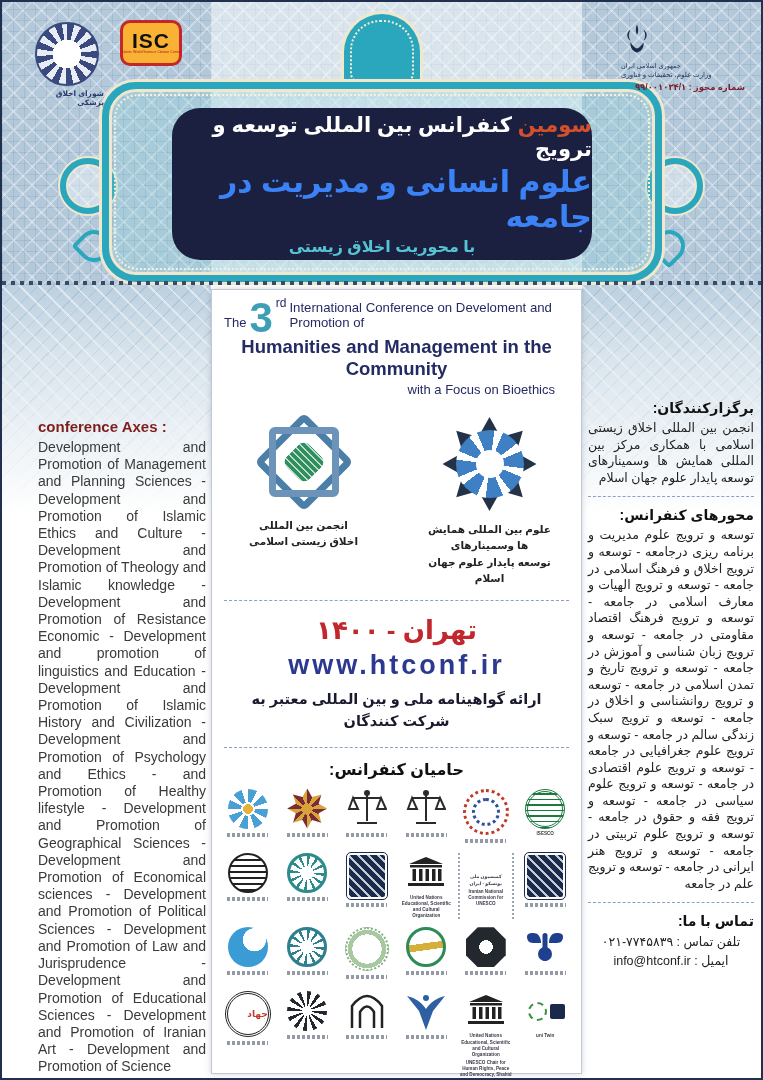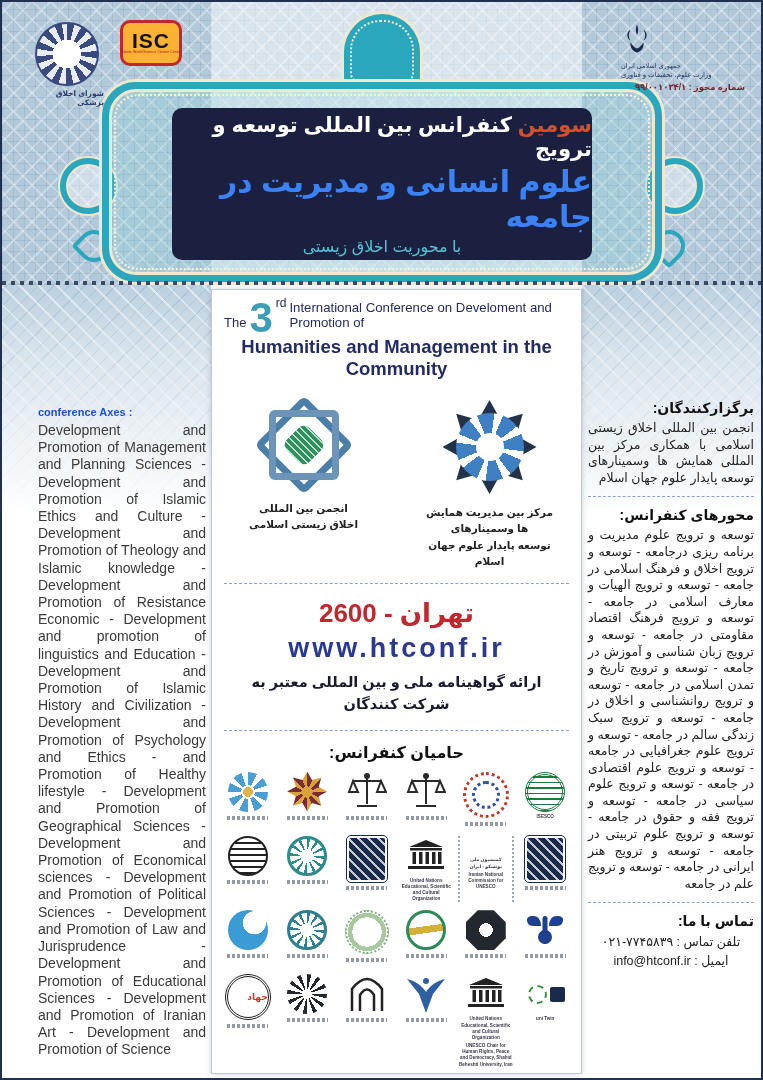--- a/index.html
+++ b/index.html
@@ -15,25 +15,25 @@
   
   .orn-frame{position:absolute;left:100px;top:80px;width:560px;height:200px;border:7px solid #2aa7bd;border-radius:34px;box-shadow:0 0 0 3px #efe8cf, inset 0 0 0 3px #efe8cf;background:rgba(127,208,216,.22);box-sizing:border-box;z-index:2}
   .orn-frame::before{content:"";position:absolute;inset:5px;border:2px dotted #f6f0da;border-radius:24px}
   .orn-dome{position:absolute;left:342px;top:12px;width:76px;height:74px;background:#2aa7bd;border-radius:38px 38px 10px 10px;box-shadow:0 0 0 3px #efe8cf;z-index:1}
   .orn-dome::before{content:"";position:absolute;inset:6px;border:2px dotted #f6f0da;border-radius:30px 30px 8px 8px}
   .orn-ring{position:absolute;width:44px;height:44px;border:6px solid #2aa7bd;border-radius:50%;box-shadow:0 0 0 2px #efe8cf, inset 0 0 0 2px #efe8cf;background:rgba(255,255,255,.4);z-index:1}
   .orn-ring.l{left:58px;top:156px}.orn-ring.r{right:58px;top:156px}
   .orn-swirl{position:absolute;width:24px;height:24px;border:4px solid #2aa7bd;border-radius:50% 50% 50% 4px;z-index:1}
   .orn-swirl.l2{left:76px;top:228px;transform:rotate(45deg)}.orn-swirl.r2{right:76px;top:228px;transform:rotate(-45deg)}
   
-  .title-box{position:absolute;left:170px;top:106px;width:420px;height:152px;background:#1b2040;border-radius:10px;display:flex;flex-direction:column;justify-content:center;align-items:center;gap:3px;z-index:3;direction:rtl}
+  .title-box{position:absolute;left:170px;top:106px;width:420px;height:152px;background:#1b2040;border-radius:28px;display:flex;flex-direction:column;justify-content:center;align-items:center;gap:3px;z-index:3;direction:rtl}
   .tb1{font-size:21px;font-weight:bold;color:#fff}
   .tb1 .hl{color:#d4502b}
   .tb2{font-size:30px;font-weight:bold;color:#3b82f6}
-  .tb3{font-size:16px;font-weight:normal;color:#56c3d3}
+  .tb3{font-size:16px;font-weight:bold;color:#56c3d3}
   
   .univ{position:absolute;left:28px;top:20px;width:74px;text-align:right;z-index:4}
   .univ-circle{width:60px;height:60px;margin:0 auto;border-radius:50%;border:2px solid #3a4a7e;background:
     radial-gradient(circle,#fff 0 34%,transparent 34%),
     repeating-conic-gradient(#3a4a7e 0 14deg,#e8edf5 14deg 28deg)}
   .univ-cap{font-size:7.5px;font-weight:bold;color:#2c3a6b;margin-top:3px}
   .isc{position:absolute;left:118px;top:18px;width:62px;height:46px;background:#f9b234;border:3px solid #c3272b;border-radius:10px;display:flex;flex-direction:column;align-items:center;justify-content:center;z-index:4;box-sizing:border-box}
   .isc-label{font-size:21px;font-weight:800;color:#101010;line-height:.85;letter-spacing:1px}
   .isc-sub{font-size:3.6px;color:#b01c1f;white-space:nowrap;margin-top:1px}
   .gov{position:absolute;right:16px;top:18px;width:124px;z-index:4}
@@ -43,21 +43,21 @@
   .gov-lic{font-size:8.5px;font-weight:bold;color:#7a1f2b;margin-top:3px;direction:rtl}
   
   .side-bg{position:absolute;top:283px;bottom:0;background:linear-gradient(180deg,#bcd0df 0,#d9e4ec 70px,rgba(217,228,236,0) 230px);z-index:0}
   .side-bg.l{left:0;width:209px}.side-bg.r{left:580px;right:0}
   .side-bg::before{content:"";position:absolute;inset:0;background:
     repeating-linear-gradient(45deg,rgba(255,255,255,.5) 0 2px,transparent 2px 13px),
     repeating-linear-gradient(-45deg,rgba(110,150,180,.25) 0 1px,transparent 1px 11px);
     -webkit-mask-image:linear-gradient(#000,transparent 230px);mask-image:linear-gradient(#000,transparent 230px)}
   
   .col-left{position:absolute;left:36px;top:404px;width:168px;z-index:2;color:#333}
-  .col-left h3{margin:0 0 4px;font-size:11px;color:#1d4ed8}
+  .col-left h3{margin:12px 0 4px;font-size:15px;color:#7f1d1d}
   .col-left p{margin:0;font-size:14px;line-height:17.2px;text-align:justify;color:#3a3a3a}
   
   .col-right{position:absolute;left:586px;width:166px;top:398px;z-index:2;direction:rtl;color:#222}
   .col-right h3{margin:0 0 4px;font-size:14px;color:#111}
   .col-right p{margin:0;font-size:12.5px;line-height:16.6px;text-align:justify}
   .col-right .rdiv{border-top:1px dashed #8aa0c8;margin:10px 0}
   .contact p{text-align:center;line-height:19px}
   
   .panel{position:absolute;left:209px;top:287px;width:371px;height:785px;background:#fff;border:1px solid #c3c9d2;box-shadow:0 0 6px rgba(60,80,110,.25);box-sizing:border-box;z-index:2}
   .t-en{padding:10px 12px 0;color:#242b63}
@@ -166,20 +166,21 @@
 
   <div class="panel">
     <div class="t-en">
       <div class="t-row1">
         <span class="the">The</span>
         <span class="num">3</span>
         <span class="ord">rd</span>
         <span class="tail">International Conference on Develoment and Promotion of</span>
       </div>
       <div class="t-main">Humanities and Management in the Community</div>
+      <div class="t-sub">with a Focus on Bioethics</div>
     </div>
 
     <div class="org-row">
       <div class="org">
         <div class="ol1">
           <div class="sq1"></div>
             <div class="sq2"></div>
             <div class="core"></div>
         </div>
         <div class="org-cap">
@@ -187,28 +188,28 @@
           <span>اخلاق زیستی اسلامی</span>
         </div>
       </div>
       <div class="org">
         <div class="ol2">
           <div class="star"></div>
             <div class="petals"></div>
             <div class="core"></div>
         </div>
         <div class="org-cap">
-          <span>مرکز بین مدیریت همایش ها وسمینارهای</span><br>
+          <span>علوم بین المللی همایش ها وسمینارهای</span><br>
           <span>توسعه پایدار علوم جهان اسلام</span>
         </div>
       </div>
     </div>
 
     <div class="divider"></div>
-    <div class="venue">تهران - 2600</div>
+    <div class="venue">تهران - ۱۴۰۰</div>
     <div class="website">www.htconf.ir</div>
     <div class="cert">
       <span>ارائه گواهینامه ملی و بین المللی معتبر به</span><br><span>شرکت کنندگان</span>
     </div>
     <div class="divider"></div>
     <div class="sp-heading">حامیان کنفرانس:</div>
     <div class="grid">
         <div class="sp">
           <div class="ic i-flower8" style="--c1: #4a9fd4; --c2: #e7b23c;"></div>
           <div class="sp-squig"></div>

